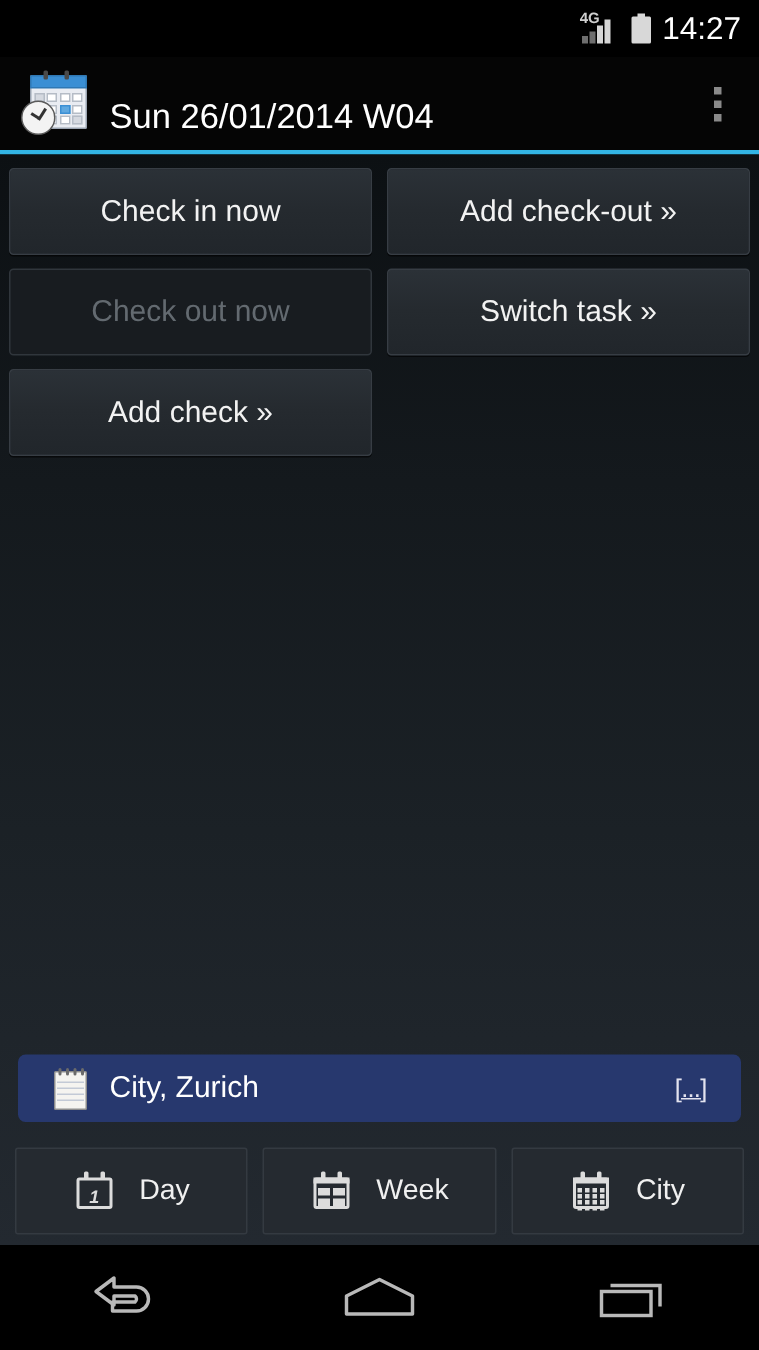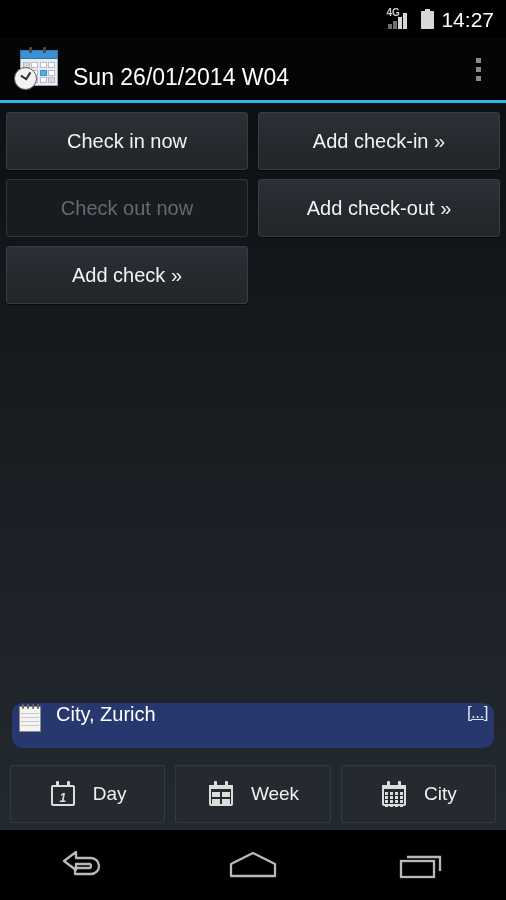--- a/index.html
+++ b/index.html
@@ -85,21 +85,21 @@
     box-shadow:0 1px 0 rgba(0,0,0,.6);
   }
   .btn.disabled {
     background:#181c20; border:1px solid #30363c; color:#636a70; cursor:default;
     box-shadow:none;
   }
 
   
   .notebar {
     position:absolute; left:12px; top:600px; width:482px; height:45px;
-    border-radius:11px; display:flex; align-items:flex-start; padding:0 6px;
+    border-radius:5px; display:flex; align-items:center; padding:0 23px;
     cursor:pointer;
   }
   .note-icon { position:relative; width:26px; height:30px; flex:0 0 auto; }
   .note-paper { position:absolute; left:1px; top:3px; width:22px; height:26px;
     background:#f5f4f0; border:1px solid #8d8d8d; border-radius:1px; }
   .note-shadow { position:absolute; left:3px; top:5px; width:22px; height:26px;
     background:#2a2a2a; border-radius:1px; z-index:-1; }
   .note-line { position:absolute; left:3px; width:18px; height:1px; background:#c3cad6; }
   .note-spiral { position:absolute; top:1px; width:2px; height:5px;
     background:#6b6b6b; border-radius:1px; }
@@ -198,23 +198,23 @@
         <span class="odot"></span>
     </div>
   </div>
 
   <div class="accent-line" style="background: rgb(51, 181, 229);"></div>
 
   <div class="content">
 
     <div class="btn-grid">
       <div class="btn">Check in now</div>
-      <div class="btn">Add check-in »</div>
+      <div class="btn">Add check-out »</div>
       <div class="btn disabled">Check out now</div>
-      <div class="btn">Add check-out »</div>
+      <div class="btn">Switch task »</div>
       <div class="btn">Add check »</div>
     </div>
 
     <div class="notebar" style="background: rgb(39, 56, 110);">
       <div class="note-icon">
         <span class="note-shadow"></span>
         <span class="note-paper"></span>
         <span class="note-line" style="top:10px"></span>
         <span class="note-line" style="top:14px"></span>
         <span class="note-line" style="top:18px"></span>

